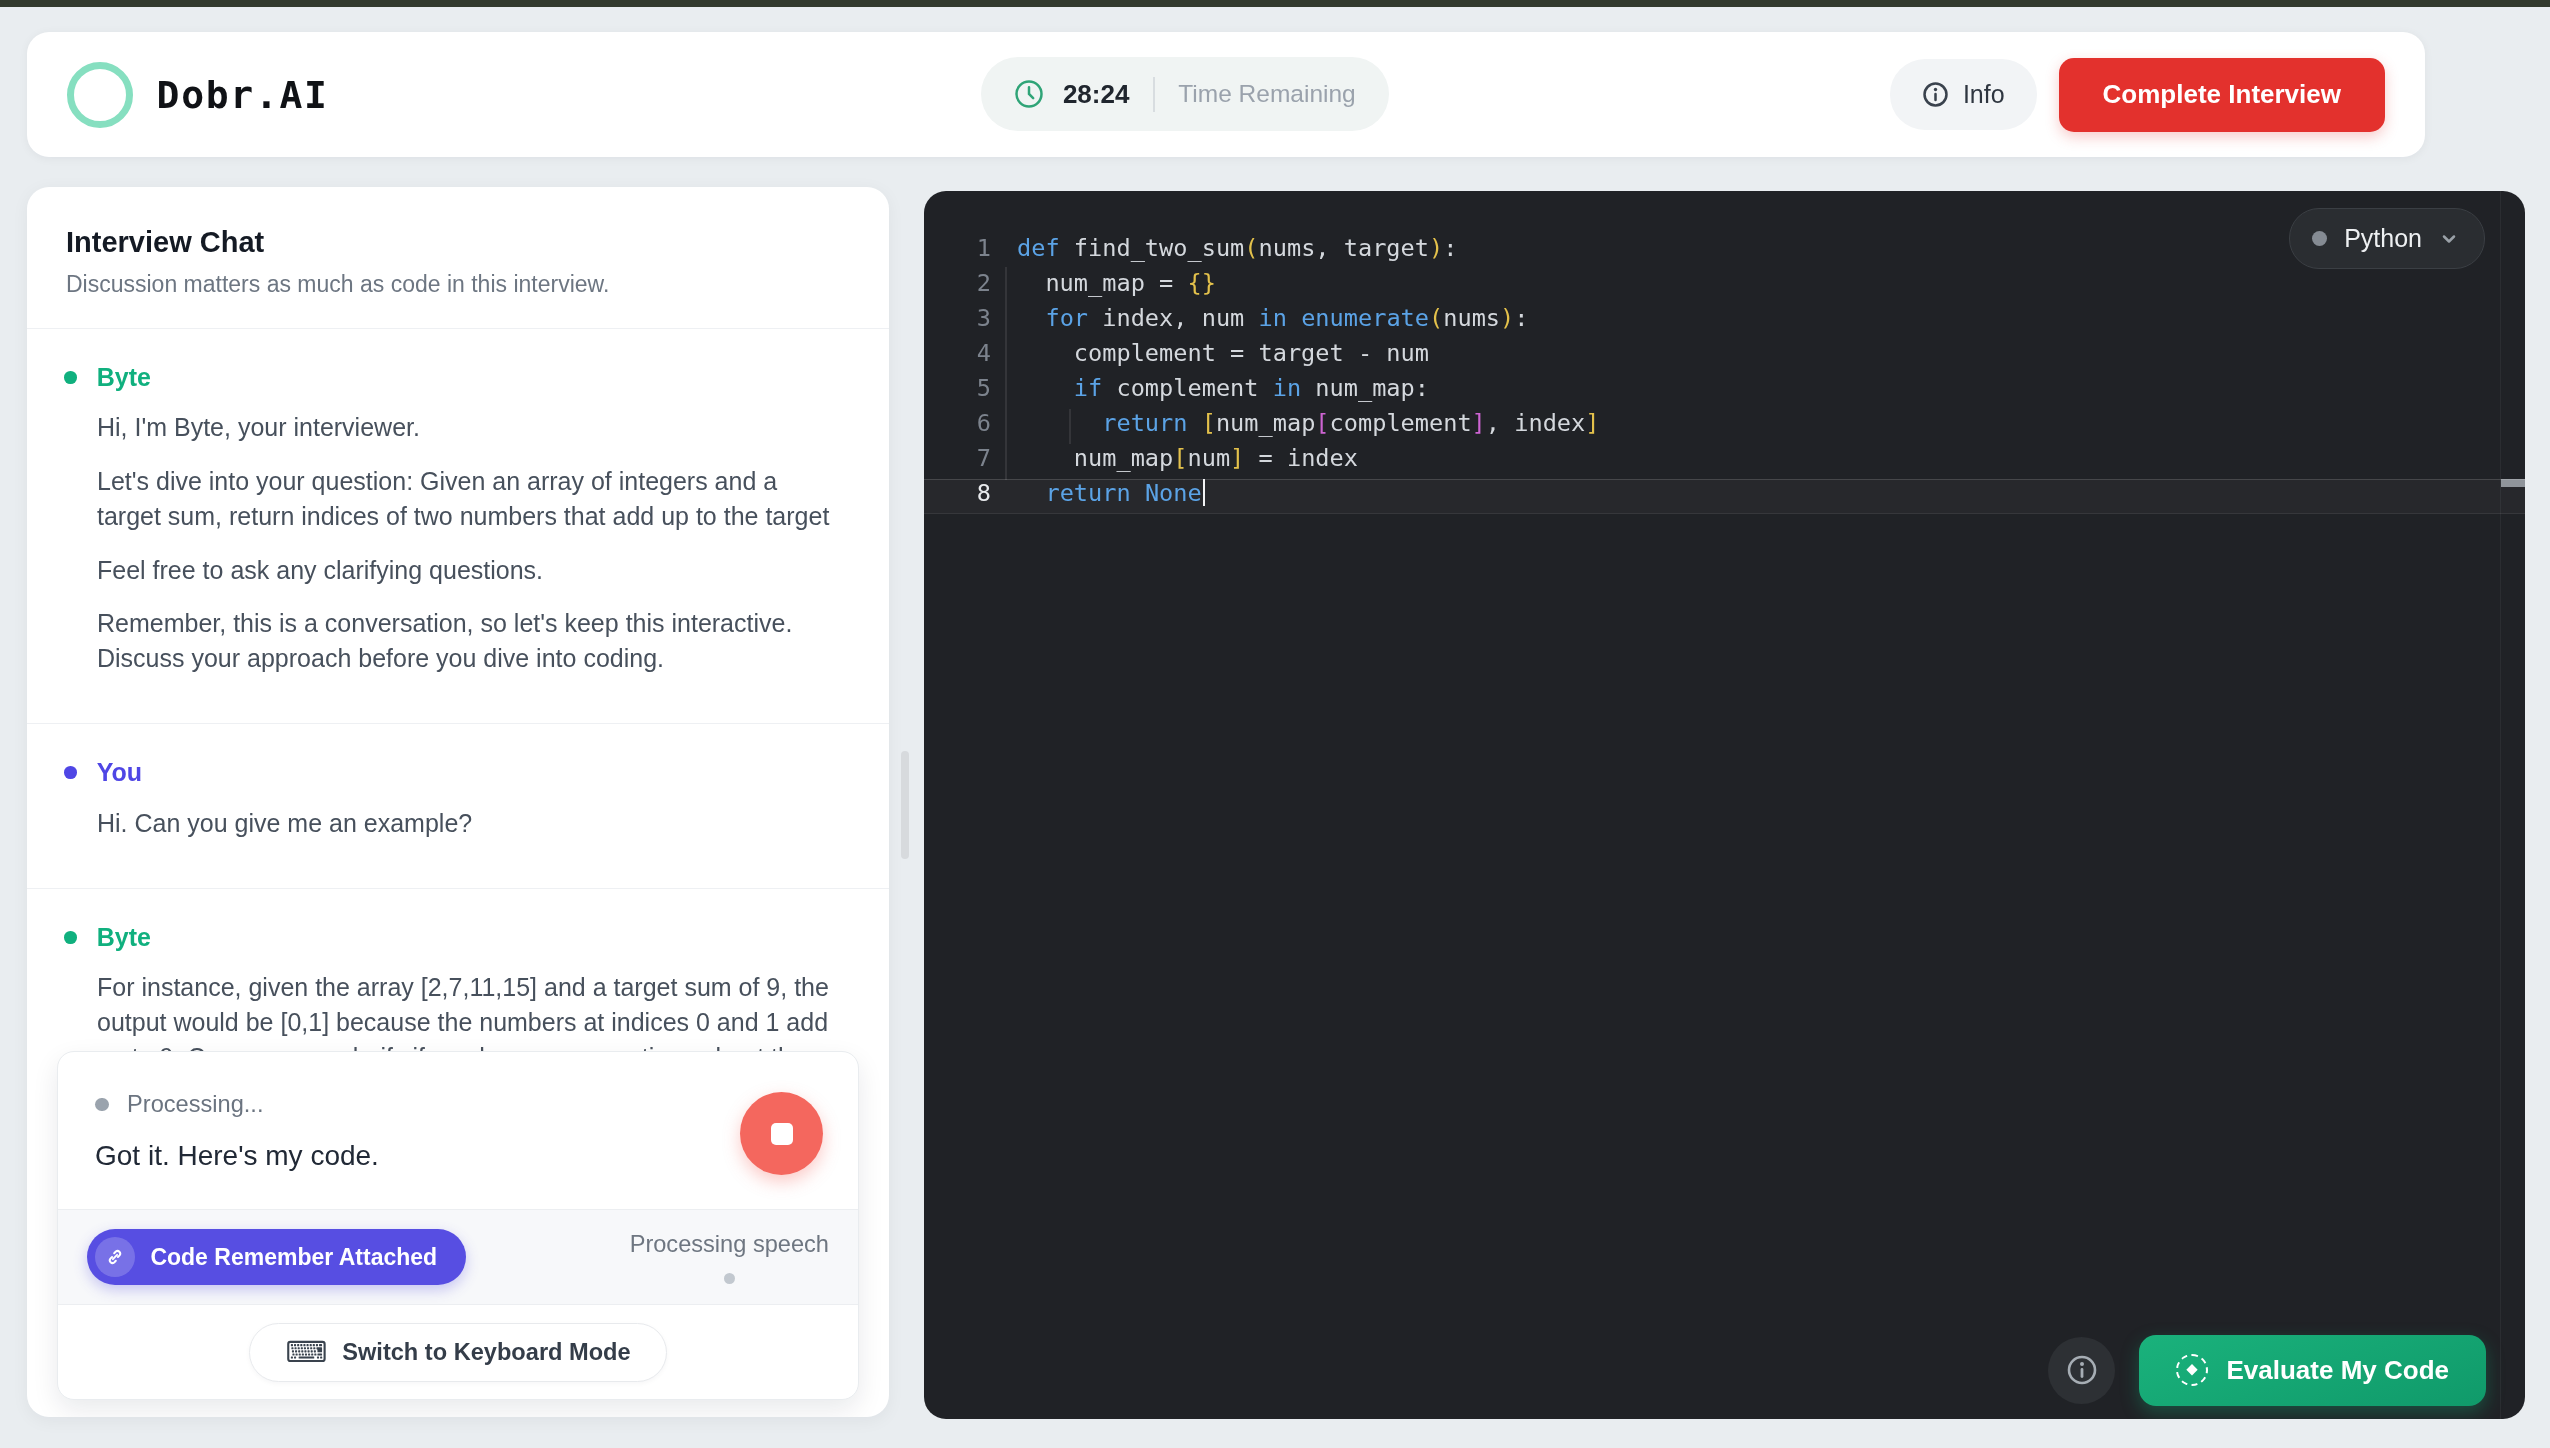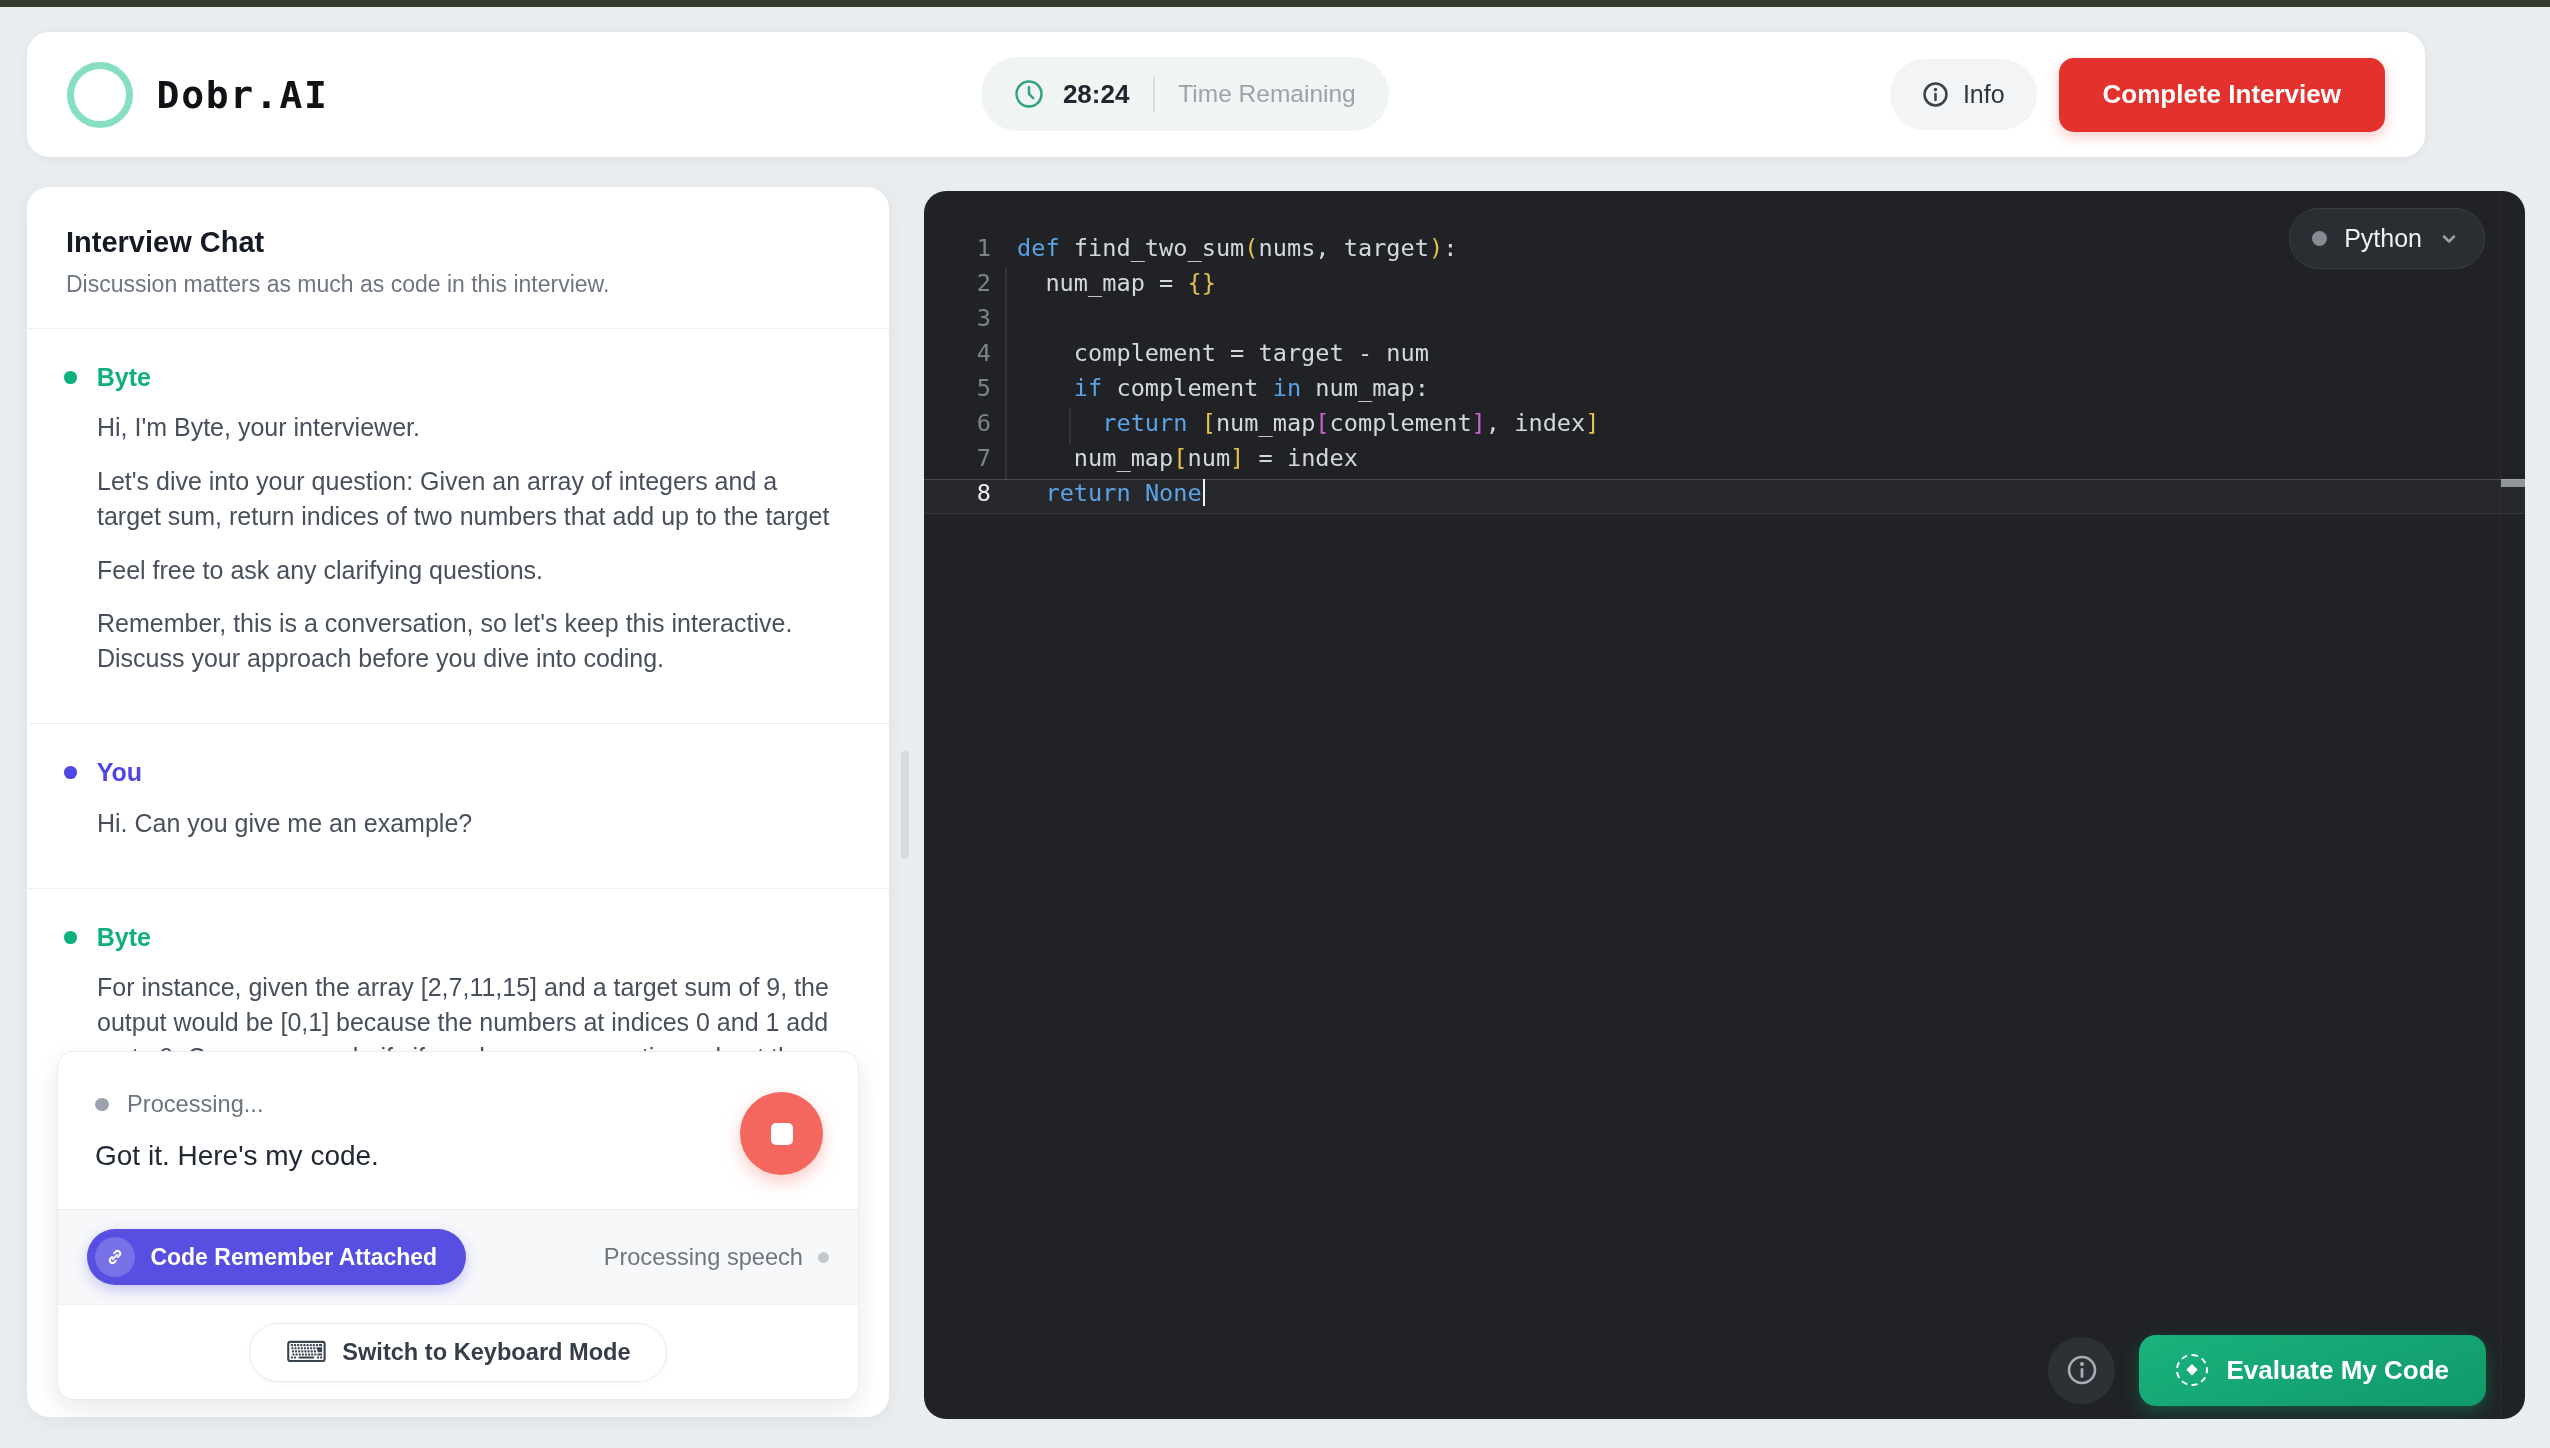--- a/index.html
+++ b/index.html
@@ -62,21 +62,21 @@
     width:22px; height:22px; border-radius:5px; background:#fff; }
   .composer-mid { display:flex; align-items:center; justify-content:space-between;
     background:#f7f8fa; border-top:1.7px solid #eceef1; border-bottom:1.7px solid #eceef1;
     height:96px; padding:0 29px; }
   .context-badge { display:flex; align-items:center; gap:15px; height:56px; padding:0 29px 0 8.4px;
     background:#574ee2; border:none; border-radius:28px; cursor:pointer;
     box-shadow:0 5px 13.5px rgba(87,78,226,.30); }
   .badge-icon-wrap { width:40px; height:40px; border-radius:50%; background:rgba(255,255,255,.20);
     display:flex; align-items:center; justify-content:center; }
   .badge-text { color:#fff; font-size:23px; font-weight:bold; }
-  .speech-status { display:flex; align-items:center; gap:15px; }
+  .speech-status { display:flex; align-items:center; gap:15px;flex-direction:column; }
   .speech-text { font-size:23.6px; color:#6e7681; }
   .speech-dot { width:11px; height:11px; border-radius:50%; background:#c2c8cf; }
   .composer-bottom { height:94px; display:flex; align-items:center; justify-content:center; }
   .kb-btn { display:flex; align-items:center; gap:15px; height:59px; padding:0 35px;
     background:#fff; border:1.7px solid #e8eaed; border-radius:29.5px; cursor:pointer;
     font-family:inherit; box-shadow:0 1.7px 5px rgba(16,24,40,.04); }
   .kb-icon { font-size:29px; color:#3a434e; line-height:1; }
   .kb-text { font-size:23.6px; font-weight:600; color:#343d49; }
 
   .chat-scrollbar { position:absolute; left:901px; top:751px; width:8.4px; height:108px;
@@ -233,21 +233,21 @@
   <section class="editor-panel">
     <div class="code-area">
       <div class="active-line"></div>
       <div class="indent-guide guide-1"></div>
       <div class="indent-guide guide-2"></div>
       <div class="scroll-gutter-line"></div>
       <div class="scroll-marker"></div>
       <div class="code-lines">
           <div class="code-line"><span class="ln">1</span><span class="code-text"><span class="tk-k">def</span><span class="tk-p"> find_two_sum</span><span class="tk-y">(</span><span class="tk-p">nums, target</span><span class="tk-y">)</span><span class="tk-p">:</span></span></div>
           <div class="code-line"><span class="ln">2</span><span class="code-text"><span class="tk-p">  num_map = </span><span class="tk-y">{}</span></span></div>
-          <div class="code-line"><span class="ln">3</span></div>
+          <div class="code-line"><span class="ln">3</span><span class="code-text"><span class="tk-p">  </span><span class="tk-k">for</span><span class="tk-p"> index, num </span><span class="tk-k">in</span><span class="tk-p"> </span><span class="tk-k">enumerate</span><span class="tk-y">(</span><span class="tk-p">nums</span><span class="tk-y">)</span><span class="tk-p">:</span></span></div>
           <div class="code-line"><span class="ln">4</span><span class="code-text"><span class="tk-p">    complement = target - num</span></span></div>
           <div class="code-line"><span class="ln">5</span><span class="code-text"><span class="tk-p">    </span><span class="tk-k">if</span><span class="tk-p"> complement </span><span class="tk-k">in</span><span class="tk-p"> num_map:</span></span></div>
           <div class="code-line"><span class="ln">6</span><span class="code-text"><span class="tk-p">      </span><span class="tk-k">return</span><span class="tk-p"> </span><span class="tk-y">[</span><span class="tk-p">num_map</span><span class="tk-m">[</span><span class="tk-p">complement</span><span class="tk-m">]</span><span class="tk-p">, index</span><span class="tk-y">]</span></span></div>
           <div class="code-line"><span class="ln">7</span><span class="code-text"><span class="tk-p">    num_map</span><span class="tk-y">[</span><span class="tk-p">num</span><span class="tk-y">]</span><span class="tk-p"> = index</span></span></div>
           <div class="code-line active"><span class="ln">8</span><span class="code-text"><span class="tk-p">  </span><span class="tk-k">return</span><span class="tk-p"> </span><span class="tk-k">None</span><span class="cursor"></span></span></div>
         </div>
     </div>
 
     <div class="lang-pill">
       <span class="lang-dot"></span>

